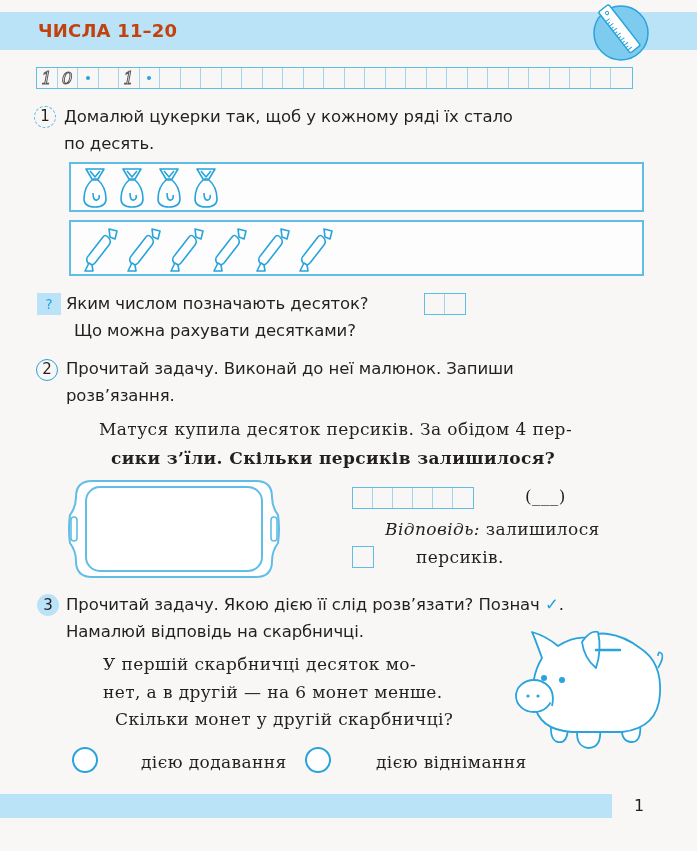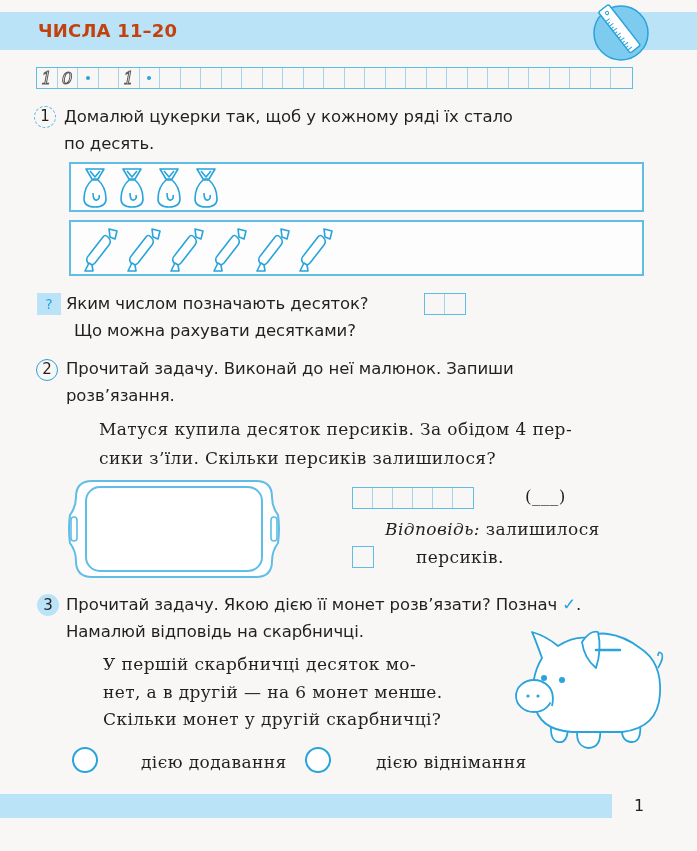--- a/index.html
+++ b/index.html
@@ -252,21 +252,21 @@
 <div class="abs answer-cells" style="left:424px; top:293px;">
   <div class="c"></div>
   <div class="c"></div>
 </div>
 <div class="abs instr" style="left:66px; top:317px;margin-left:8px;">Що можна рахувати десятками?</div>
 
 <div class="abs num-solid" style="left:36px; top:359px;">2</div>
 <div class="abs instr" style="left:66px; top:355px;">Прочитай задачу. Виконай до неї малюнок. Запиши</div>
 <div class="abs instr" style="left:66px; top:382px;">розв’язання.</div>
 <div class="abs serif" style="left:66px; top:415px;">Матуся купила десяток персиків. За обідом 4 пер-</div>
-<div class="abs serif" style="left:66px; top:444px;">сики з’їли. Скільки персиків залишилося?</div>
+<div class="abs serif" style="left:78px; top:444px;font-weight:bold;">сики з’їли. Скільки персиків залишилося?</div>
 
 <div class="abs" style="left:66px; top:475px; width:216px; height:108px;">
   <svg width="216" height="108" viewBox="0 0 216 108">
     <path d="M26 6 H190 Q206 6 206 22 Q206 32 212 40 Q214 54 212 68 Q206 76 206 86 Q206 102 190 102 H26 Q10 102 10 86 Q10 76 4 68 Q2 54 4 40 Q10 32 10 22 Q10 6 26 6 Z" fill="#ffffff" stroke="#5fbde6" stroke-width="2"></path>
     <rect x="20" y="12" width="176" height="84" rx="14" fill="none" stroke="#5fbde6" stroke-width="2"></rect>
     <rect x="5" y="42" width="6" height="24" rx="3" fill="none" stroke="#5fbde6" stroke-width="1.6"></rect>
     <rect x="205" y="42" width="6" height="24" rx="3" fill="none" stroke="#5fbde6" stroke-width="1.6"></rect>
   </svg>
 </div>
 
@@ -283,28 +283,28 @@
   <span style="font-style:italic;">Відповідь:</span>
   <span>залишилося</span>
 </div>
 <div class="abs answer-cells" style="left:352px; top:546px;">
   <div class="c"></div>
 </div>
 <div class="abs serif" style="left:383px; top:543px;">персиків.</div>
 
 <div class="abs num-filled" style="left:37px; top:594px;">3</div>
 <div class="abs instr" style="left:66px; top:591px;">
-  <span>Прочитай задачу. Якою дією її монет розв’язати? Познач</span>
+  <span>Прочитай задачу. Якою дією її слід розв’язати? Познач</span>
   <span style="color:#29a3dc;">✓</span><span>.</span>
 </div>
 <div class="abs instr" style="left:66px; top:618px;">Намалюй відповідь на скарбничці.</div>
 
 <div class="abs serif" style="left:70px; top:650px;">У першій скарбничці десяток мо-</div>
 <div class="abs serif" style="left:70px; top:678px;">нет, а в другій — на 6 монет менше.</div>
-<div class="abs serif" style="left:70px; top:705px;">Скільки монет у другій скарбничці?</div>
+<div class="abs serif" style="left:82px; top:705px;">Скільки монет у другій скарбничці?</div>
 
 <div class="abs" style="left:512px; top:628px; width:165px; height:125px;">
   <svg width="165" height="125" viewBox="0 0 165 125">
     <g fill="#ffffff" stroke="#29a3dc" stroke-width="1.8" stroke-linejoin="round">
 
       <path d="M40 88 Q36 112 46 114 Q56 116 56 98"></path>
       <path d="M66 98 Q62 118 76 120 Q90 120 88 100"></path>
       <path d="M110 96 Q108 114 120 114 Q130 114 128 94"></path>
 
       <path d="M30 30 Q22 8 20 4 Q34 8 46 18 Q62 8 76 10 Q86 4 96 6 Q112 8 128 20 Q150 34 148 66 Q146 100 110 104 H60 Q26 102 22 74 Q18 50 30 30 Z"></path>

